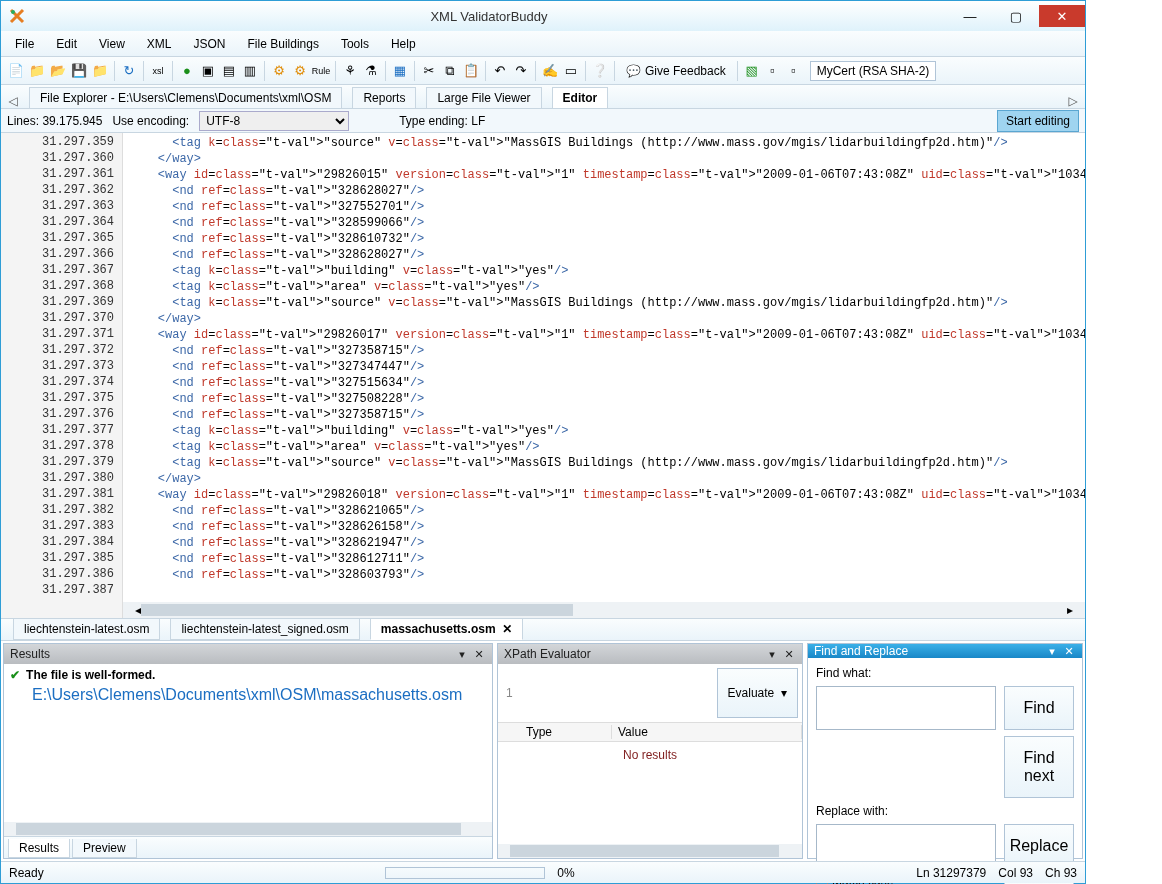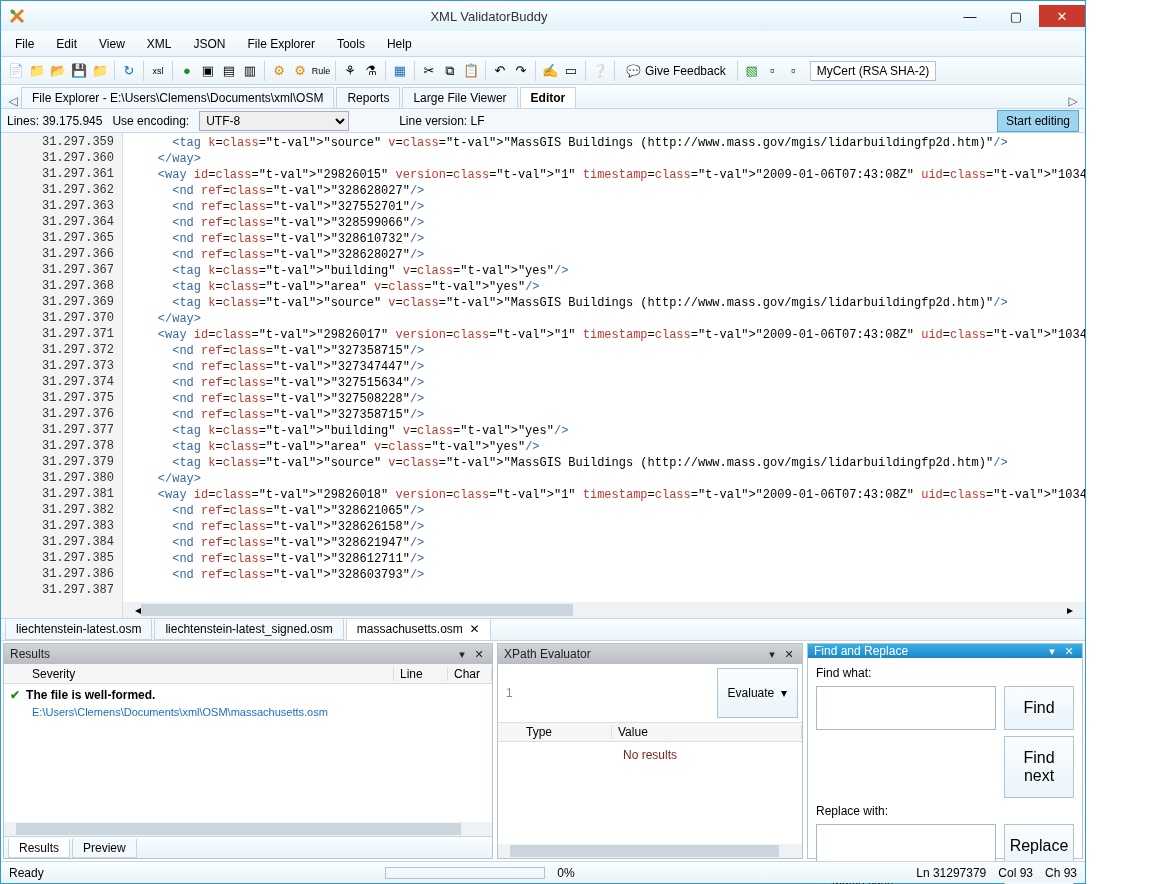--- a/index.html
+++ b/index.html
@@ -13,21 +13,21 @@
 .win-btn.close { background: #c93a2c; color: #fff; }
 .menubar { height: 26px; background: linear-gradient(#fafdfe,#eaf4fa); border-bottom: 1px solid #c8d6e1; display: flex; align-items: center; padding: 0 4px; gap: 2px; font-size: 12px; }
 .menubar .item { padding: 4px 10px; cursor: pointer; }
 .toolbar { height: 28px; background: linear-gradient(#fafdfe,#eaf4fa); border-bottom: 1px solid #c8d6e1; display: flex; align-items: center; padding: 0 6px; gap: 3px; }
 .tb-icon { width: 18px; height: 18px; display: inline-flex; align-items: center; justify-content: center; cursor: pointer; font-size: 13px; border-radius: 2px; }
 .tb-sep { width: 1px; height: 20px; background: #c8d6e1; margin: 0 2px; }
 .tb-text { padding: 2px 6px; cursor: pointer; display: inline-flex; align-items: center; gap: 4px; }
 .tb-box { border: 1px solid #b0c4d7; padding: 2px 6px; background: #fff; margin-left: 4px; }
 .tabstrip { height: 24px; background: linear-gradient(#fafdfe,#eaf4fa); border-bottom: 1px solid #c8d6e1; display: flex; align-items: flex-end; padding: 0 4px; }
 .tabstrip .arrow { width: 16px; text-align: center; color: #555; cursor: pointer; }
-.tab { border: 1px solid #c8d6e1; border-bottom: none; background: #f2f8fc; padding: 3px 10px; margin-right: 2px; font-size: 12px; cursor: pointer; }
+.tab { border: 1px solid #c8d6e1; border-bottom: none; background: #f2f8fc; padding: 3px 10px; margin-right: 2px; font-size: 12px; cursor: pointer; margin-left: 8px; }
 .tab.active { background: #fff; font-weight: bold; }
 .info-bar { height: 24px; display: flex; align-items: center; background: #f2f8fc; border-bottom: 1px solid #c8d6e1; font-size: 12px; padding: 0 6px; gap: 10px; }
 .info-bar select { border: 1px solid #aac; font-size: 12px; padding: 1px 2px; width: 150px; }
 .info-bar .spacer { flex: 1; }
 .info-bar .start-btn { background: #9fd4f0; border: 1px solid #5aa6d1; padding: 3px 8px; cursor: pointer; }
 .editor { flex: 1; display: flex; overflow: hidden; border-bottom: 1px solid #c8d6e1; }
 .gutter { width: 122px; background: #f4f4f4; border-right: 1px solid #ddd; font-family: "Consolas","Courier New",monospace; font-size: 12px; color: #333; text-align: right; padding-top: 2px; overflow: hidden; }
 .gutter div { height: 16px; padding-right: 8px; }
 .code { flex: 1; font-family: "Consolas","Courier New",monospace; font-size: 12px; line-height: 16px; padding: 2px 0 0 6px; overflow: hidden; white-space: pre; }
 .code-row { height: 16px; }
@@ -41,21 +41,21 @@
 .panel-header { height: 20px; background: linear-gradient(#d3d6d9,#b9bcc0); display: flex; align-items: center; padding: 0 6px; font-size: 12px; color: #222; }
 .panel-header.active { background: linear-gradient(#3ab0e8,#1987c7); color: #fff; }
 .panel-header .sp { flex:1; }
 .panel-header .hicon { width: 14px; text-align:center; cursor:pointer; margin-left:3px; font-size: 11px; }
 .results-panel { width: 490px; }
 .results-body { flex: 1; overflow: auto; }
 .results-head { display: flex; border-bottom: 1px solid #ddd; background: #f6f6f6; height: 20px; align-items: center; font-size: 12px; }
 .results-head div { padding: 0 6px; border-right: 1px solid #ddd; }
 .res-row { padding: 4px 6px; display: flex; align-items: flex-start; gap: 6px; }
 .res-row .chk { color: #1a8f1a; font-weight: bold; }
-.res-link { color: #1b6ec2; padding: 0 6px 4px 28px; cursor: pointer; font-size: 11px; }
+.res-link { color: #1b6ec2; padding: 0 6px 4px 28px; cursor: pointer; font-size: 16px; }
 .bottom-tabs { height: 22px; background: linear-gradient(#fafdfe,#eaf4fa); border-top: 1px solid #c8d6e1; display: flex; align-items: flex-end; padding: 0 4px; }
 .xpath-panel { width: 306px; }
 .xpath-top { display: flex; align-items: center; padding: 4px; gap: 6px; }
 .xpath-top .num { color:#888; padding: 0 4px; }
 .xpath-top .inp { flex:1; }
 .xpath-btn { border:1px solid #b0c4d7; padding: 17px 10px; background: linear-gradient(#fafdfe,#eaf4fa); cursor:pointer; font-size:12px; }
 .xpath-chk { padding: 2px 6px 6px 0; text-align: right; font-size:12px; }
 .xpath-table-head { display:flex; border-top:1px solid #ddd; border-bottom:1px solid #ddd; background:#f6f6f6; height:20px; align-items:center; font-size:12px;}
 .xpath-table-head div { padding:0 6px; border-right:1px solid #ddd; }
 .xpath-noresults { text-align:center; color:#7f1d1d; padding: 6px; font-size:12px; }
@@ -91,21 +91,21 @@
       <div class="win-btn close">✕</div>
     </div>
   </div>
 
   <div class="menubar" id="menubar">
       <span class="item">File</span>
       <span class="item">Edit</span>
       <span class="item">View</span>
       <span class="item">XML</span>
       <span class="item">JSON</span>
-      <span class="item">File Explorer</span>
+      <span class="item">File Buildings</span>
       <span class="item">Tools</span>
       <span class="item">Help</span>
     </div>
 
   <div class="toolbar">
     <span class="tb-icon">📄</span>
     <span class="tb-icon">📁</span>
     <span class="tb-icon">📂</span>
     <span class="tb-icon">💾</span>
     <span class="tb-icon">📁</span>
@@ -160,21 +160,21 @@
         <div class="tab active">Editor</div>
       </div>
     <span style="flex:1"></span>
     <span class="arrow">▷</span>
   </div>
 
   <div class="info-bar">
     <span><span>Lines:</span> <span>39.175.945</span></span>
     <span style="">Use encoding:</span>
     <select><option>UTF-8</option></select>
-    <span style="margin-left:40px"><span>Line version:</span> <span>LF</span></span>
+    <span style="margin-left:40px"><span>Type ending:</span> <span>LF</span></span>
     <span class="spacer"></span>
     <span class="start-btn">Start editing</span>
   </div>
 
   <div class="editor">
     <div class="gutter" id="gutter">
         <div>31.297.359</div>
         <div>31.297.360</div>
         <div>31.297.361</div>
         <div>31.297.362</div>
@@ -211,38 +211,32 @@
         <div class="thumb"></div>
         <span style="flex:1"></span>
         <span>▸</span>
       </div>
     </div>
   </div>
 
   <div class="file-tabs" id="file-tabs">
       <div class="tab" style="border-top: none; border-bottom: 1px solid rgb(200, 214, 225);">liechtenstein-latest.osm</div>
       <div class="tab" style="border-top: none; border-bottom: 1px solid rgb(200, 214, 225);">liechtenstein-latest_signed.osm</div>
-      <div class="tab active" style="border-top: none; border-bottom: 1px solid rgb(255, 255, 255); font-weight: normal;">massachusetts.osm &nbsp;✕</div>
+      <div class="tab active" style="border-top: none; border-bottom: 1px solid rgb(255, 255, 255); font-weight: bold;">massachusetts.osm &nbsp;✕</div>
     </div>
 
   <div class="panels">
     <div class="panel results-panel">
       <div class="panel-header">
         <span>Results</span>
         <span class="sp"></span>
         <span class="hicon">▾</span>
         <span class="hicon">✕</span>
       </div>
       <div class="results-body">
-        <div class="results-head">
-          <div style="width:22px"></div>
-          <div style="flex:1">Severity</div>
-          <div style="width:54px">Line</div>
-          <div style="width:44px">Char</div>
-        </div>
         <div class="res-row">
           <span class="chk">✔</span>
           <b>The file is well-formed.</b>
         </div>
         <div class="res-link">E:\Users\Clemens\Documents\xml\OSM\massachusetts.osm</div>
       </div>
       <div class="hscroll" style="height:14px">
           <div class="thumb" style="width:96%"></div>
         </div>
       <div class="bottom-tabs">

